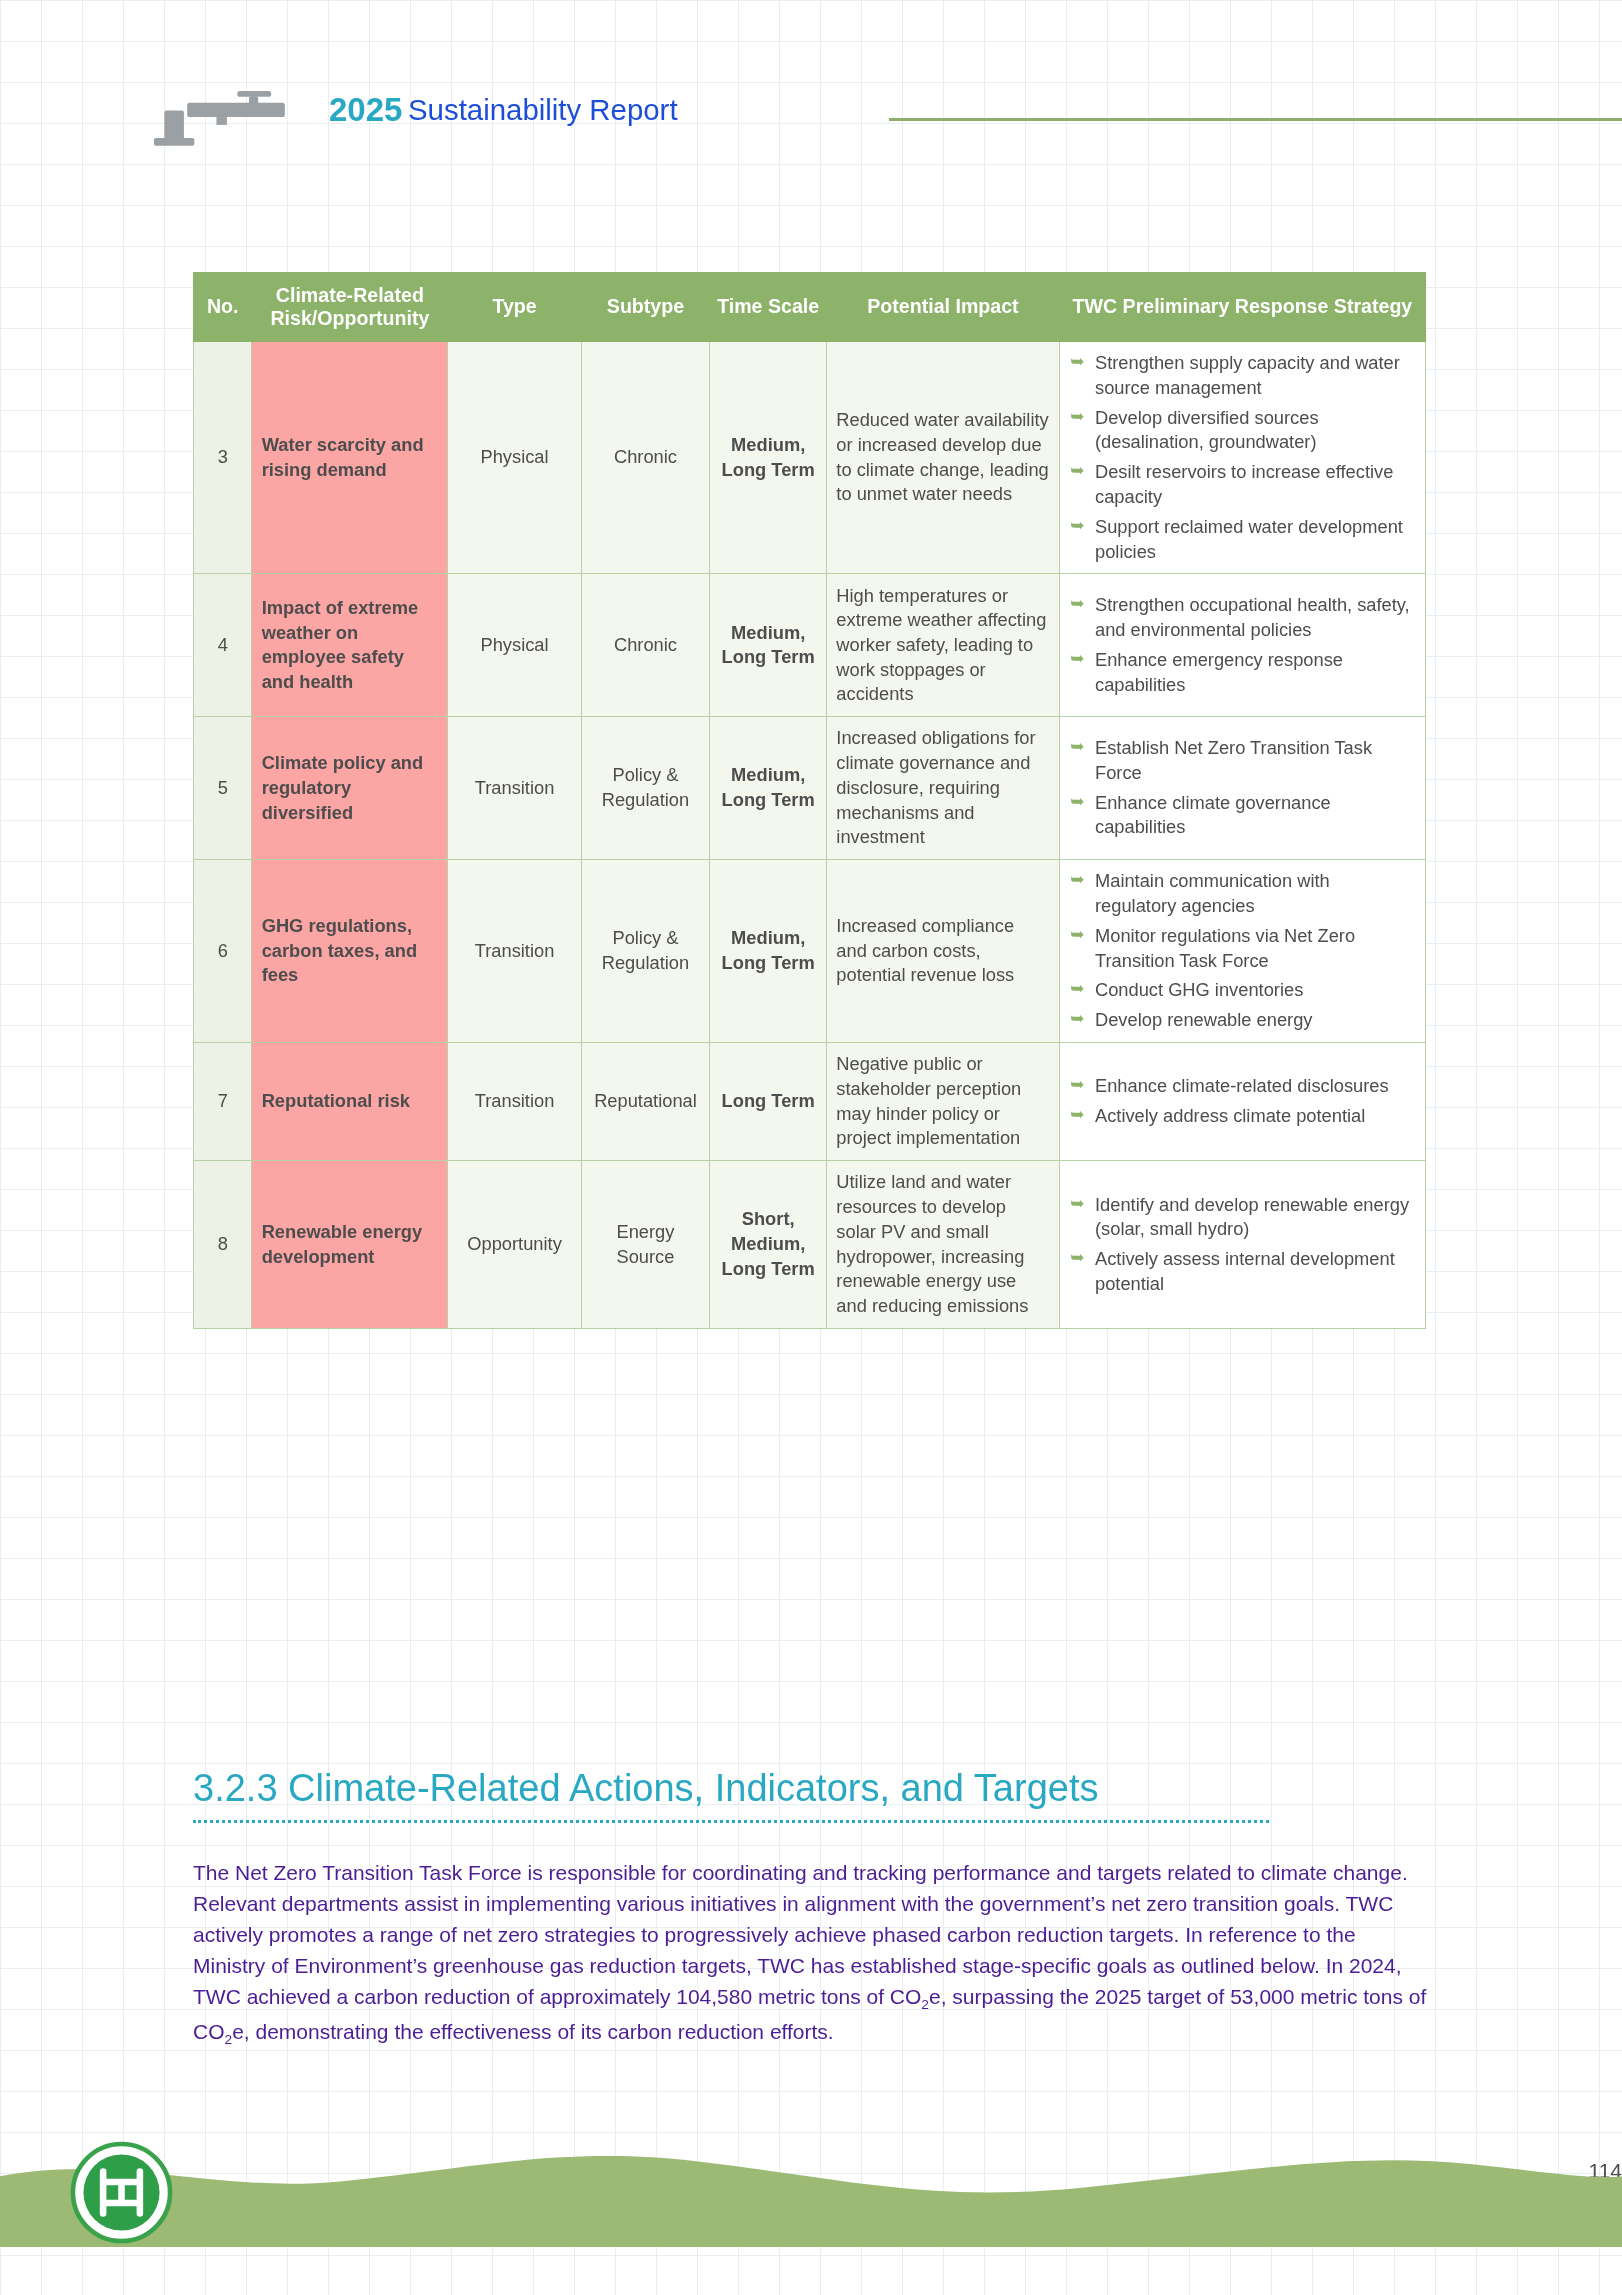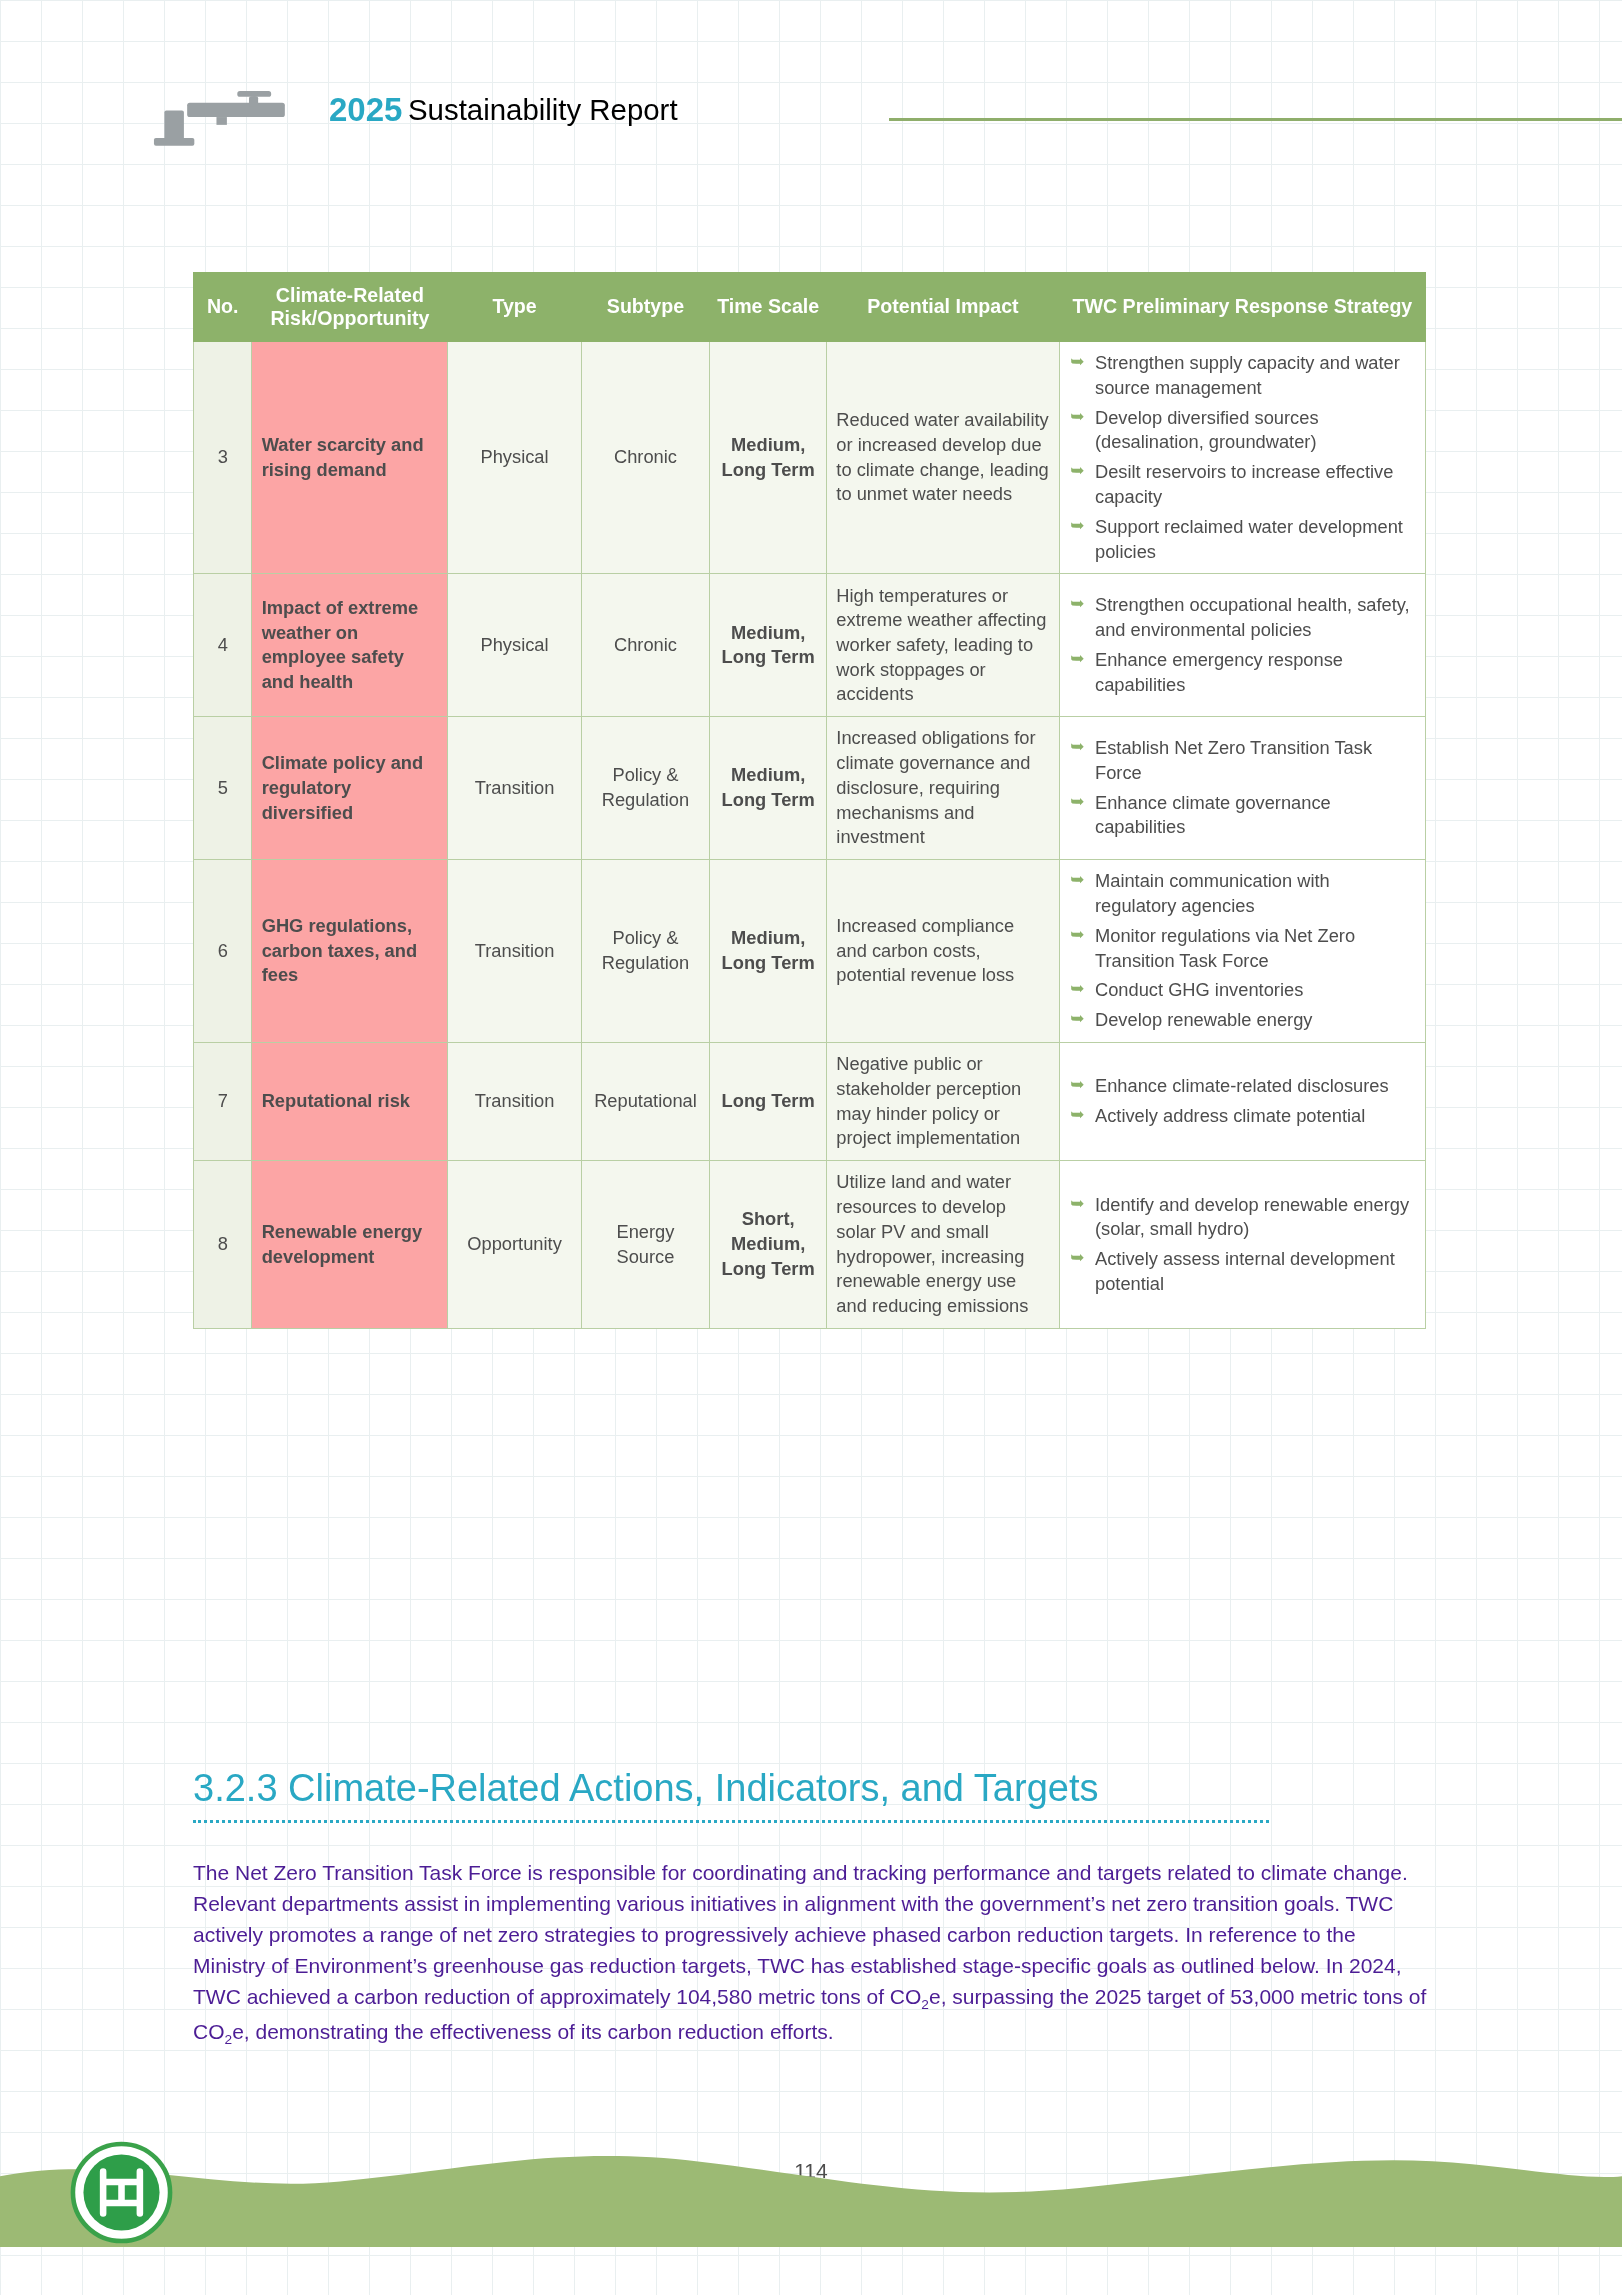--- a/index.html
+++ b/index.html
@@ -53,21 +53,21 @@
     font-size: 33px;
     font-weight: bold;
     color: #29a8c4;
     letter-spacing: 0px;
   }
   .hdr-title {
     position: absolute;
     left: 257px;
     top: 14.4px;
     font-size: 29.4px;
-    color: #000000;
+    color: #1d4ed8;
     font-weight: normal;
   }
   .hdr-rule {
     position: absolute;
     left: 738px;
     top: 39px;
     width: 883px;
     height: 3.3px;
     background: #8fae6b;
   }
@@ -187,21 +187,21 @@
     text-align: left;
   }
   .body-p sub { font-size: 13.7px; }
 
   
   .page-num {
     position: absolute;
     left: 0;
     top: 2159px;
     width: 1622px;
-    text-align: center;
+    text-align: right;
     font-size: 21px;
     color: #4d4d4d;
   }
   .footer-wave {
     position: absolute;
     left: 0;
     bottom: 0;
     width: 1622px;
     height: 105px;
   }

